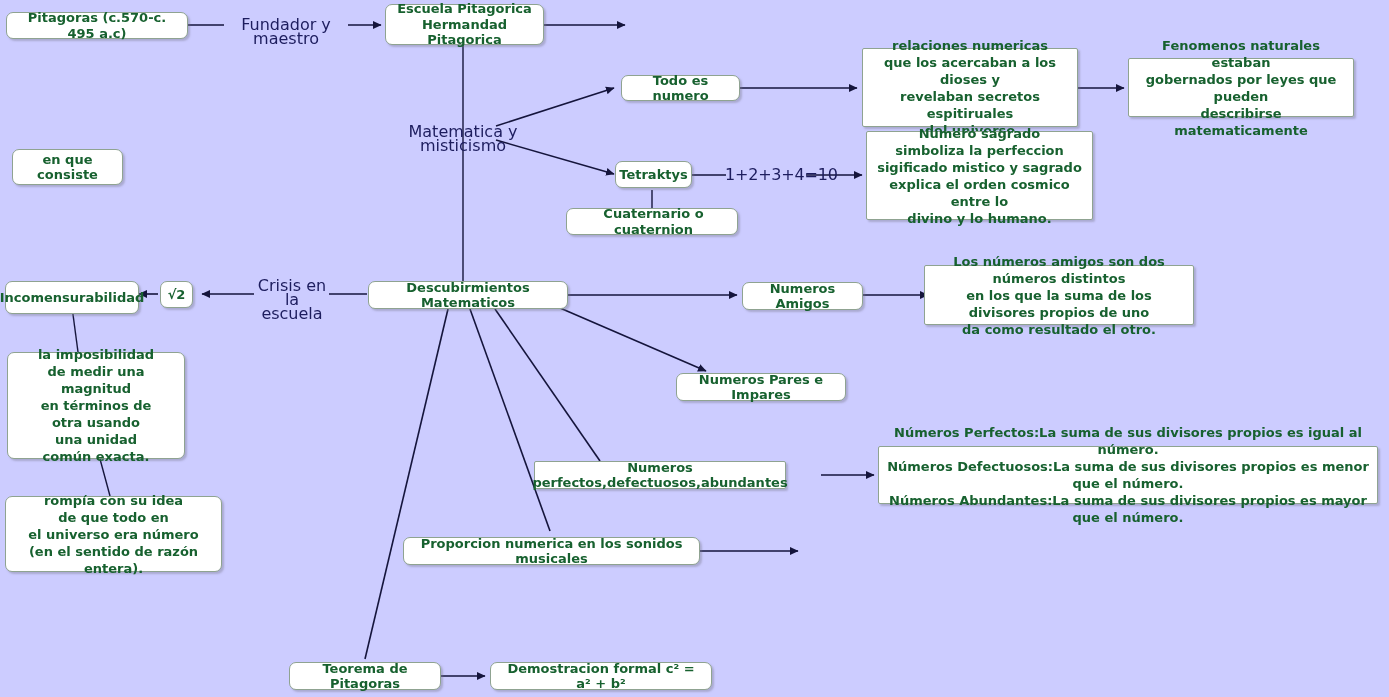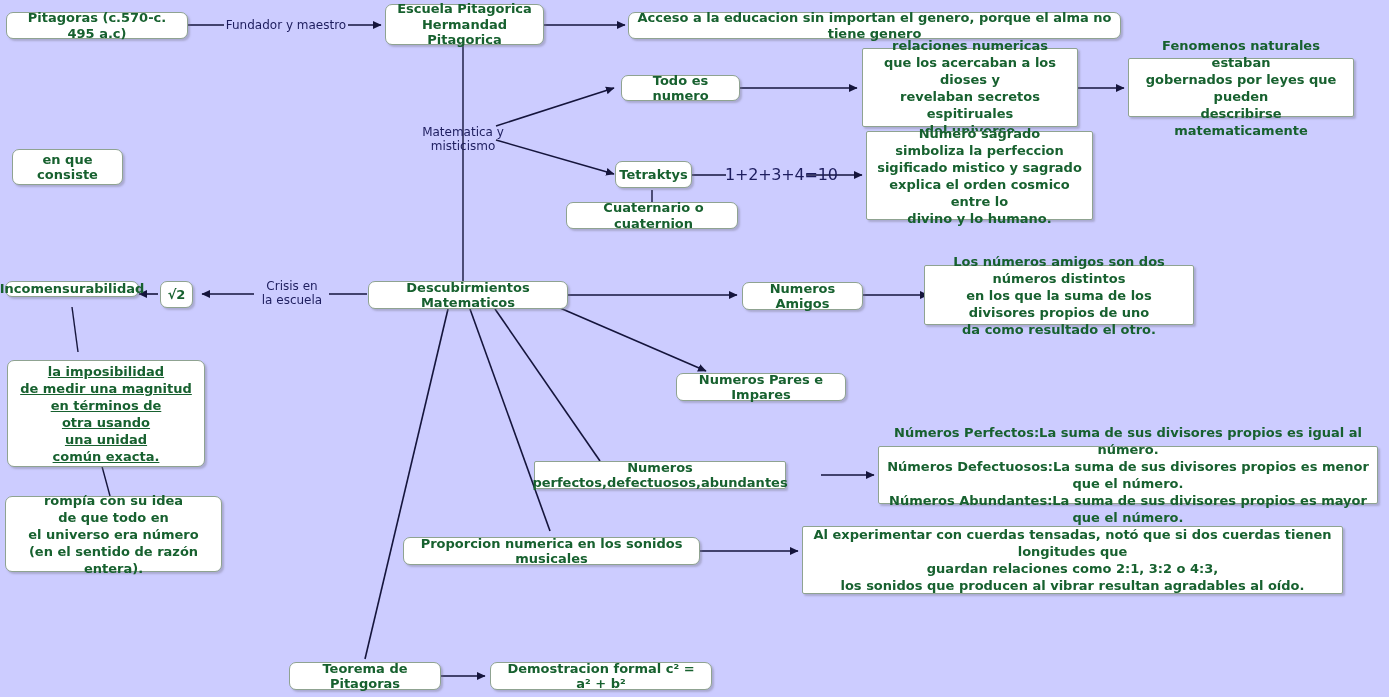--- a/index.html
+++ b/index.html
@@ -46,21 +46,21 @@
   .node.square {
     border-radius: 2px;
   }
   .node.big {
     font-size: 13px;
     line-height: 17px;
   }
   .elabel {
     position: absolute;
     color: #1d1d5e;
-    font-size: 12px;
+    font-size: 16px;
     line-height: 14px;
     text-align: center;
     white-space: pre-line;
     background: transparent;
     z-index: 3;
     font-weight: 400;
   }
   .elabel.tiny {
     font-size: 16px;
     letter-spacing: -0.2px;
@@ -124,50 +124,49 @@
 
       <line x1="440" y1="676" x2="485" y2="676" marker-end="url(#ah)"></line>
     </g>
   </svg>
 
   <div class="node" style="left:6px;  top:12px;  width:182px; height:27px;">Pitagoras (c.570-c. 495 a.c)</div>
 
   <div class="node" style="left:385px; top:4px;   width:159px; height:41px;">Escuela Pitagorica
 Hermandad Pitagorica</div>
 
-  <div class="node" style="left:628px; top:12px;  width:493px; height:27px;">Acceso a la educacion sin importan el genero, porque el alma no tiene genero</div>
 
   <div class="node" style="left:621px; top:75px;  width:119px; height:26px;">Todo es numero</div>
 
   <div class="node square big" style="left:862px; top:48px;  width:216px; height:79px;">relaciones numericas
 que los acercaban a los dioses y
 revelaban secretos espitiruales
 del universo</div>
 
   <div class="node square big" style="left:1128px; top:58px; width:226px; height:59px;">Fenomenos naturales estaban
 gobernados por leyes que pueden
 describirse matematicamente</div>
 
   <div class="node" style="left:615px; top:161px; width:77px;  height:27px;">Tetraktys</div>
 
-  <div class="node" style="left:566px; top:202px; width:172px; height:27px;padding-left:11px;">Cuaternario o cuaternion</div>
+  <div class="node" style="left:566px; top:208px; width:172px; height:27px;padding-left:11px;">Cuaternario o cuaternion</div>
 
   <div class="node square big" style="left:866px; top:131px; width:227px; height:89px;">Numero sagrado
 simboliza la perfeccion
 sigificado mistico y sagrado
 explica el orden cosmico entre lo
 divino y lo humano.</div>
 
   <div class="node" style="left:12px;  top:149px; width:111px; height:36px;border-radius:7px;">en que consiste</div>
 
-  <div class="node" style="left:5px;   top:281px; width:134px; height:16px;">Incomensurabilidad</div>
+  <div class="node" style="left:5px;   top:281px; width:134px; height:33px;">Incomensurabilidad</div>
 
   <div class="node" style="left:160px; top:281px; width:33px;  height:27px;">√2</div>
 
-  <div class="node big" style="left:7px;   top:360px; width:198px; height:107px;text-decoration:underline;">la imposibilidad
+  <div class="node big" style="left:7px;   top:352px; width:178px; height:107px;">la imposibilidad
 de medir una magnitud
 en términos de
 otra usando
 una unidad
 común exacta.</div>
 
   <div class="node big" style="left:5px;   top:496px; width:217px; height:76px;">rompía con su idea
 de que todo en
 el universo era número
 (en el sentido de razón entera).</div>
@@ -183,23 +182,20 @@
   <div class="node" style="left:676px; top:373px; width:170px; height:28px;">Numeros Pares e Impares</div>
 
   <div class="node square" style="left:534px; top:461px; width:252px; height:28px;">Numeros perfectos,defectuosos,abundantes</div>
 
   <div class="node square big" style="left:878px; top:446px; width:500px; height:58px;">Números Perfectos:La suma de sus divisores propios es igual al número.
 Números Defectuosos:La suma de sus divisores propios es menor que el número.
 Números Abundantes:La suma de sus divisores propios es mayor que el número.</div>
 
   <div class="node" style="left:403px; top:537px; width:297px; height:28px;">Proporcion numerica en los sonidos musicales</div>
 
-  <div class="node square big" style="left:802px; top:526px; width:541px; height:68px;">Al experimentar con cuerdas tensadas, notó que si dos cuerdas tienen longitudes que
-guardan relaciones como 2:1, 3:2 o 4:3,
-los sonidos que producen al vibrar resultan agradables al oído.</div>
 
   <div class="node" style="left:289px; top:662px; width:152px; height:28px;">Teorema de Pitagoras</div>
 
   <div class="node" style="left:490px; top:662px; width:222px; height:28px;">Demostracion formal c² = a² + b²</div>
 
   <div class="elabel" style="left:222px; top:18px; width:128px;">Fundador y maestro</div>
 
   <div class="elabel" style="left:388px; top:125px; width:150px;">Matematica y misticismo</div>
 
   <div class="elabel tiny" style="left:725px; top:168px; width:82px;">1+2+3+4=10</div>

